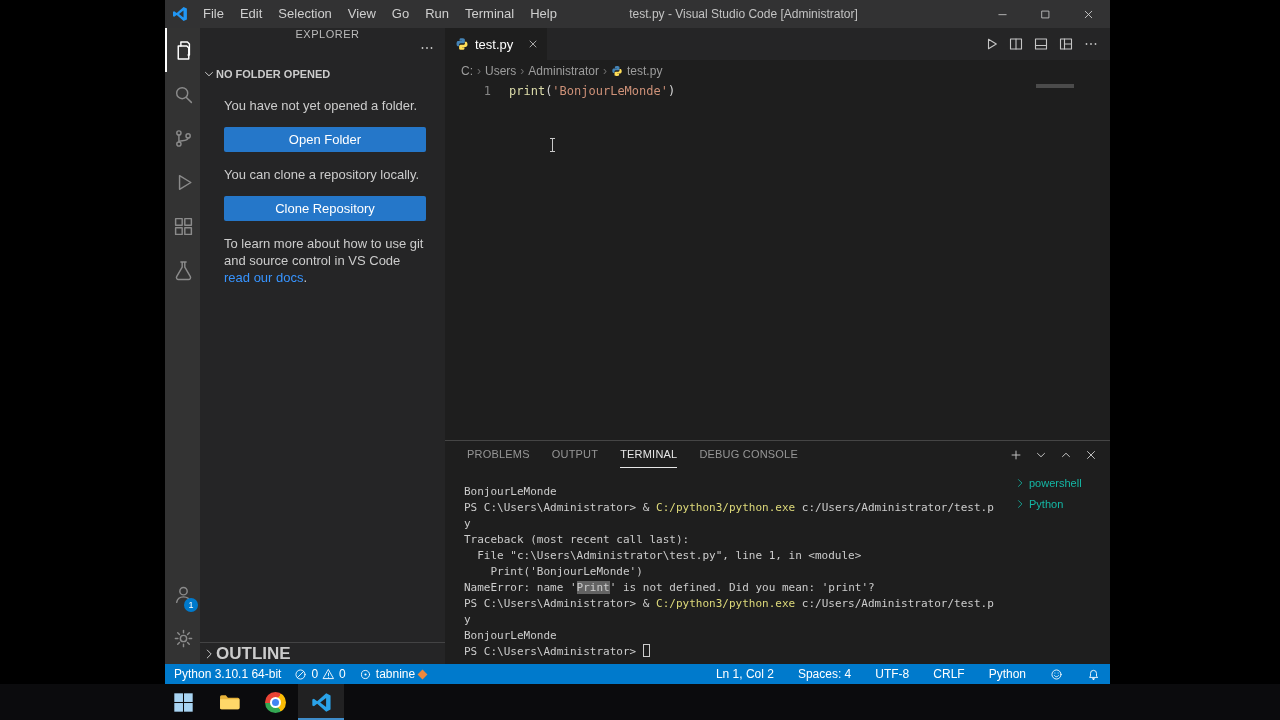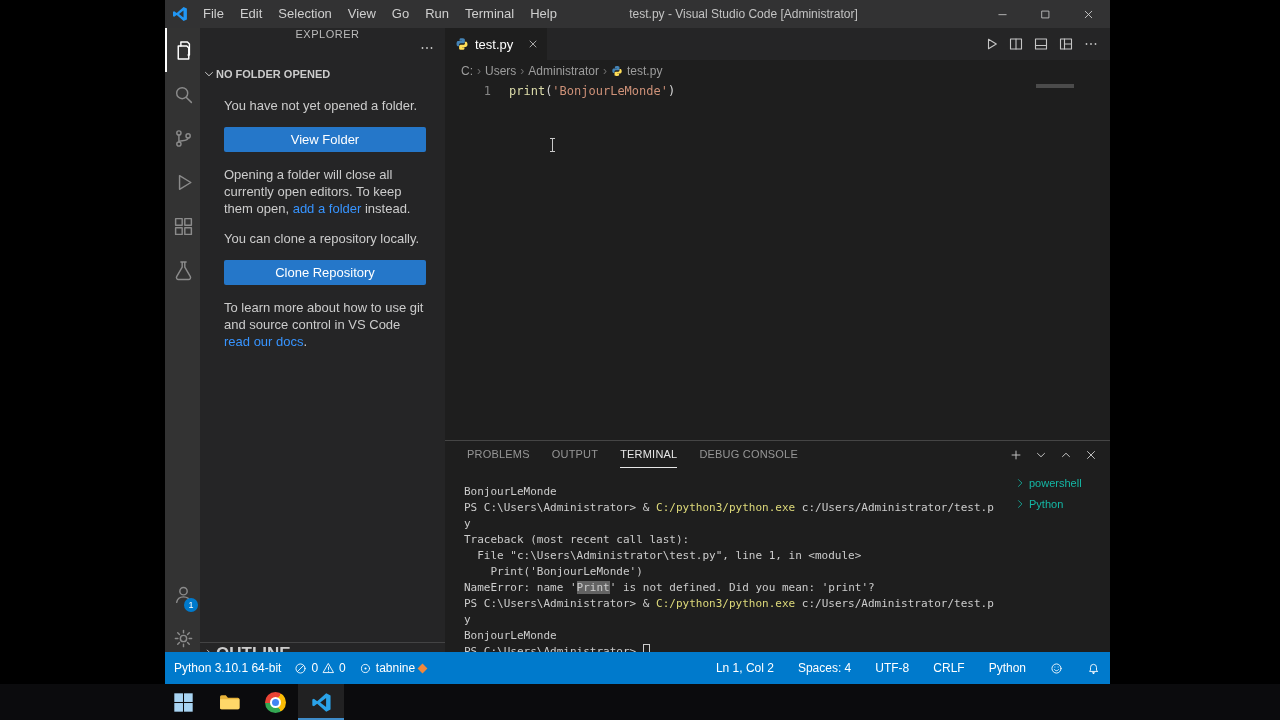--- a/index.html
+++ b/index.html
@@ -90,21 +90,21 @@
   .term-line{white-space:pre;}
   .term-seg-cmd{color:#ddd97a;}
   .term-seg-hl{background:#636363;}
   .term-cursor{display:inline-block;width:7px;height:13px;border:1px solid #cccccc;vertical-align:-2px;}
   .process-list{position:absolute;right:0;top:0;width:96px;bottom:0;padding-top:4px;}
   .process-row{display:flex;align-items:center;height:21px;font-size:11px;color:#14b8a6;cursor:pointer;}
   .process-row svg{width:12px;height:12px;}
   .proc-label{margin-left:3px;}
 
   
-  .statusbar{position:absolute;left:0;right:0;bottom:0;height:32px;background:#007acc;display:flex;align-items:center;color:#ffffff;font-size:12px;padding:0 10px 0 9px;}
+  .statusbar{position:absolute;left:0;right:0;bottom:0;height:20px;background:#007acc;display:flex;align-items:center;color:#ffffff;font-size:12px;padding:0 10px 0 9px;}
   .sb-item{display:flex;align-items:center;gap:4px;margin-right:13px;cursor:pointer;white-space:nowrap;}
   .sb-item svg{width:13px;height:13px;}
   .sb-right{margin-left:auto;display:flex;align-items:center;}
   .sb-right .sb-item{margin-right:0;margin-left:24px;}
   .tabnine-spark{width:7px;height:7px;background:#f0883b;transform:rotate(45deg);display:inline-block;}
 
   
   .taskbar{position:absolute;left:0;right:0;top:684px;height:36px;background:#0b0b0d;display:flex;padding-left:160px;}
   .tb-item{width:46px;height:100%;display:flex;align-items:center;justify-content:center;position:relative;cursor:pointer;}
   .tb-item.active{background:rgba(255,255,255,.09);box-shadow:inset 0 -2px 0 #3f8cc9;}
@@ -250,22 +250,21 @@
       <div class="section-header">
         <span class="icon">
             <svg viewBox="0 0 16 16" width="16" height="16" fill="none" stroke="currentColor" stroke-width="1.1" stroke-linecap="round" stroke-linejoin="round">
               <path d="M4 6.2 8 10l4-3.8"></path>
             </svg>
           </span>
         <span>NO FOLDER OPENED</span>
       </div>
       <div class="sidebar-body">
         <p>You have not yet opened a folder.</p>
-        <button class="side-btn">View Folder</button>
-        <p><span>Opening a folder will close all currently open editors. To keep them open, </span><a class="side-link">add a folder</a><span> instead.</span></p>
+        <button class="side-btn">Open Folder</button>
         <p>You can clone a repository locally.</p>
         <button class="side-btn">Clone Repository</button>
         <p><span>To learn more about how to use git and source control in VS Code </span><a class="side-link">read our docs</a><span>.</span></p>
       </div>
       <div class="outline-header">
         <span class="icon">
             <svg viewBox="0 0 16 16" width="16" height="16" fill="none" stroke="currentColor" stroke-width="1.1" stroke-linecap="round" stroke-linejoin="round">
               <path d="M6 3.5 10.5 8 6 12.5"></path>
             </svg>
           </span>

